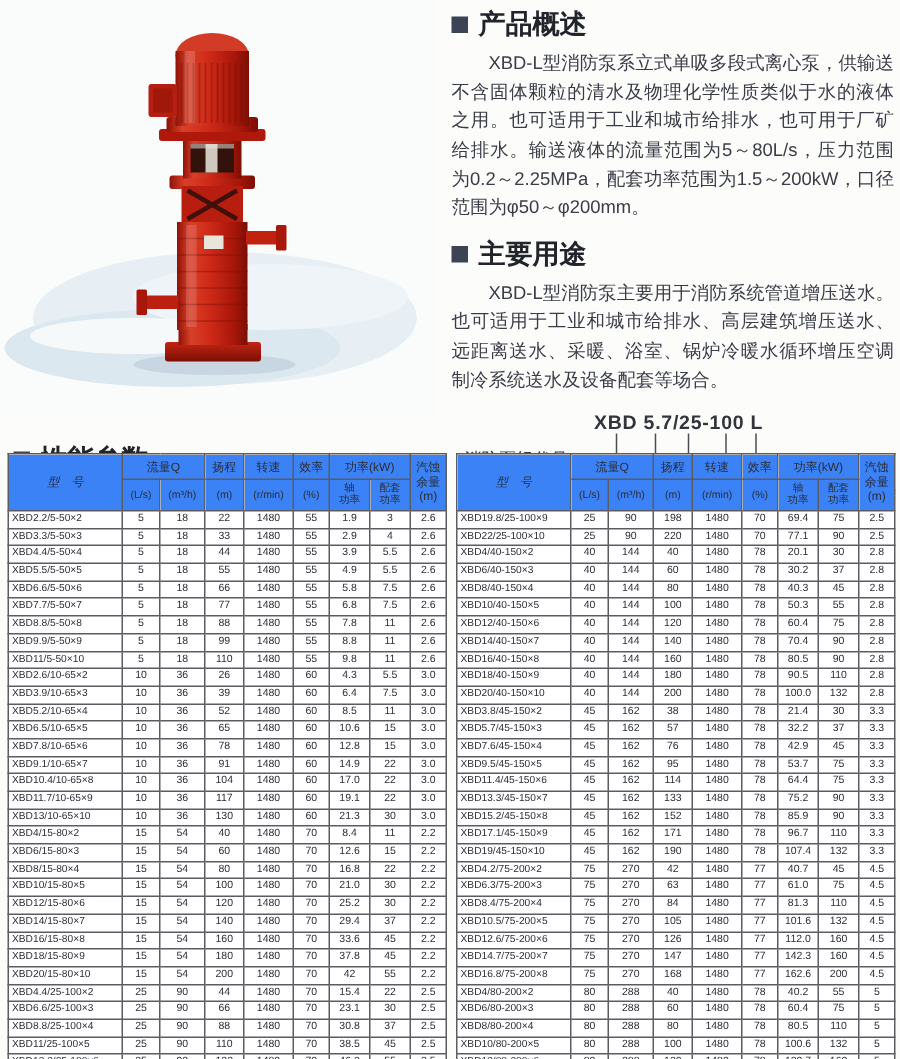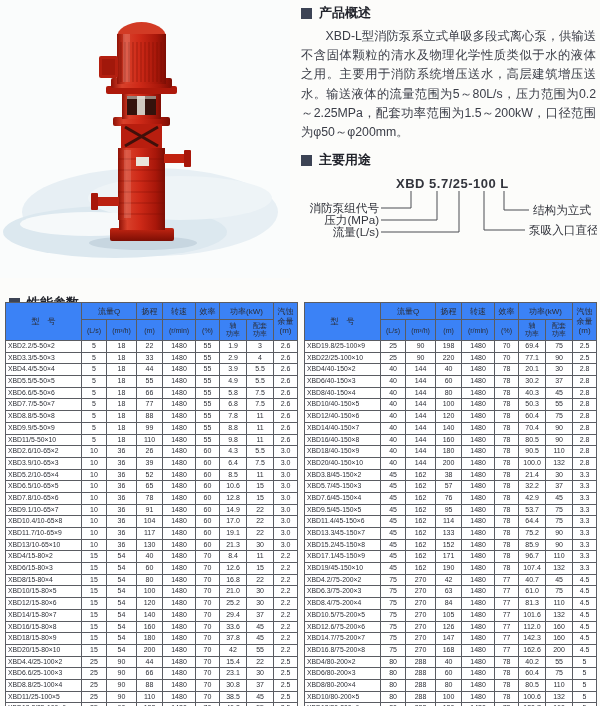--- a/index.html
+++ b/index.html
@@ -2,39 +2,39 @@
 <html><head>
 <meta charset="utf-8">
 <style>
   html,body{margin:0;padding:0;}
   body{font-family:"Liberation Sans","DejaVu Sans",sans-serif;}
   .page{position:relative;width:600px;height:706px;background:#fcfcfa;overflow:hidden;color:#2e3038;}
   
   .photo{position:absolute;left:0;top:0;width:290px;height:278px;}
   
   .content{position:absolute;left:301px;top:4px;width:295px;}
-  .sec-title{display:flex;align-items:center;gap:7px;font-size:13px;font-weight:bold;color:#22242c;margin:0 0 5px 0;}
+  .sec-title{display:flex;align-items:center;gap:7px;font-size:18px;font-weight:bold;color:#22242c;margin:0 0 5px 0;}
   .sec-title .bullet{width:11px;height:11px;background:#3c4354;flex:0 0 auto;}
   .para{margin:0 0 9px 0;font-size:12.3px;line-height:19.2px;color:#3a3d47;text-align:justify;text-indent:2em;}
   .mt{margin-top:9px;text-align:right;}
   
   .diagram{display:block;margin-top:2px;}
   .diagram text{fill:#33353d;}
   .diagram .code{font-size:13px;font-weight:bold;letter-spacing:.5px;}
   .diagram .lbl{font-size:11.6px;}
   .diagram polyline{fill:none;stroke:#4a4c52;stroke-width:1;}
   
   .perf-title{position:absolute;left:9px;top:294px;}
   .tables{position:absolute;left:5px;top:302px;display:flex;gap:6px;}
   table.ptable{border-collapse:collapse;table-layout:fixed;width:292px;background:#fff;border:1px solid #4c4e55;}
   .ptable th,.ptable td{border:1px solid #5a5c62;overflow:hidden;white-space:nowrap;}
   .ptable th{background:#3b82f6;font-weight:normal;color:#2b2d35;text-align:center;padding:0;}
   .ptable tr.h1 th{height:16px;font-size:8px;}
   .ptable tr.h2 th{height:20px;font-size:7px;}
-  .ptable th.model-h{font-size:9px;}
+  .ptable th.model-h{font-size:9px;font-style:italic;}
   .ptable th.npsh-h{white-space:pre-line;font-size:6.8px;line-height:1.2;}
   .ptable th.pw-h{white-space:pre-line;line-height:1.1;}
   .ptable td{height:10.68px;line-height:10.68px;padding:0;font-size:7px;text-align:center;color:#2c2e36;}
   .ptable td.model{text-align:left;padding-left:2px;font-size:6.8px;}
 </style>
 </head>
 <body>
 
 <div class="page">
 
@@ -119,26 +119,27 @@
       <rect x="102" y="59" width="13" height="16" fill="#8f1206" opacity="0.5"></rect>
     </g>
   </svg>
 
   <div class="content">
 
     <div class="sec-title">
       <span class="bullet"></span>
       <span>产品概述</span>
     </div>
-    <p class="para">XBD-L型消防泵系立式单吸多段式离心泵，供输送不含固体颗粒的清水及物理化学性质类似于水的液体之用。主要用于消防系统增压送水，高层建筑增压送水。输送液体的流量范围为5～80L/s，压力范围为0.2～2.25MPa，配套功率范围为1.5～200kW，口径范围为φ50～φ200mm。</p>
+    <p class="para">XBD-L型消防泵系立式单吸多段式离心泵，供输送不含固体颗粒的清水及物理化学性质类似于水的液体之用。也可适用于工业和城市给排水，也可用于厂矿给排水。输送液体的流量范围为5～80L/s，压力范围为0.2～2.25MPa，配套功率范围为1.5～200kW，口径范围为φ50～φ200mm。</p>
 
     <div class="sec-title mt">
       <span class="bullet"></span>
       <span>主要用途</span>
     </div>
+    <p class="para">XBD-L型消防泵主要用于消防系统管道增压送水。也可适用于工业和城市给排水、高层建筑增压送水、远距离送水、采暖、浴室、锅炉冷暖水循环增压空调制冷系统送水及设备配套等场合。</p>
 
 
     <svg class="diagram" width="296" height="72" viewBox="0 0 296 72">
       <text class="code" x="95" y="14">XBD 5.7/25-100 L</text>
       <polyline points="110,17 110,34 80,34"></polyline>
       <polyline points="136,17 136,46 80,46"></polyline>
       <polyline points="158,17 158,58 80,58"></polyline>
       <polyline points="203,17 203,36 228,36"></polyline>
       <polyline points="183,17 183,56 224,56"></polyline>
       <text class="lbl" x="78" y="38" text-anchor="end">消防泵组代号</text>

